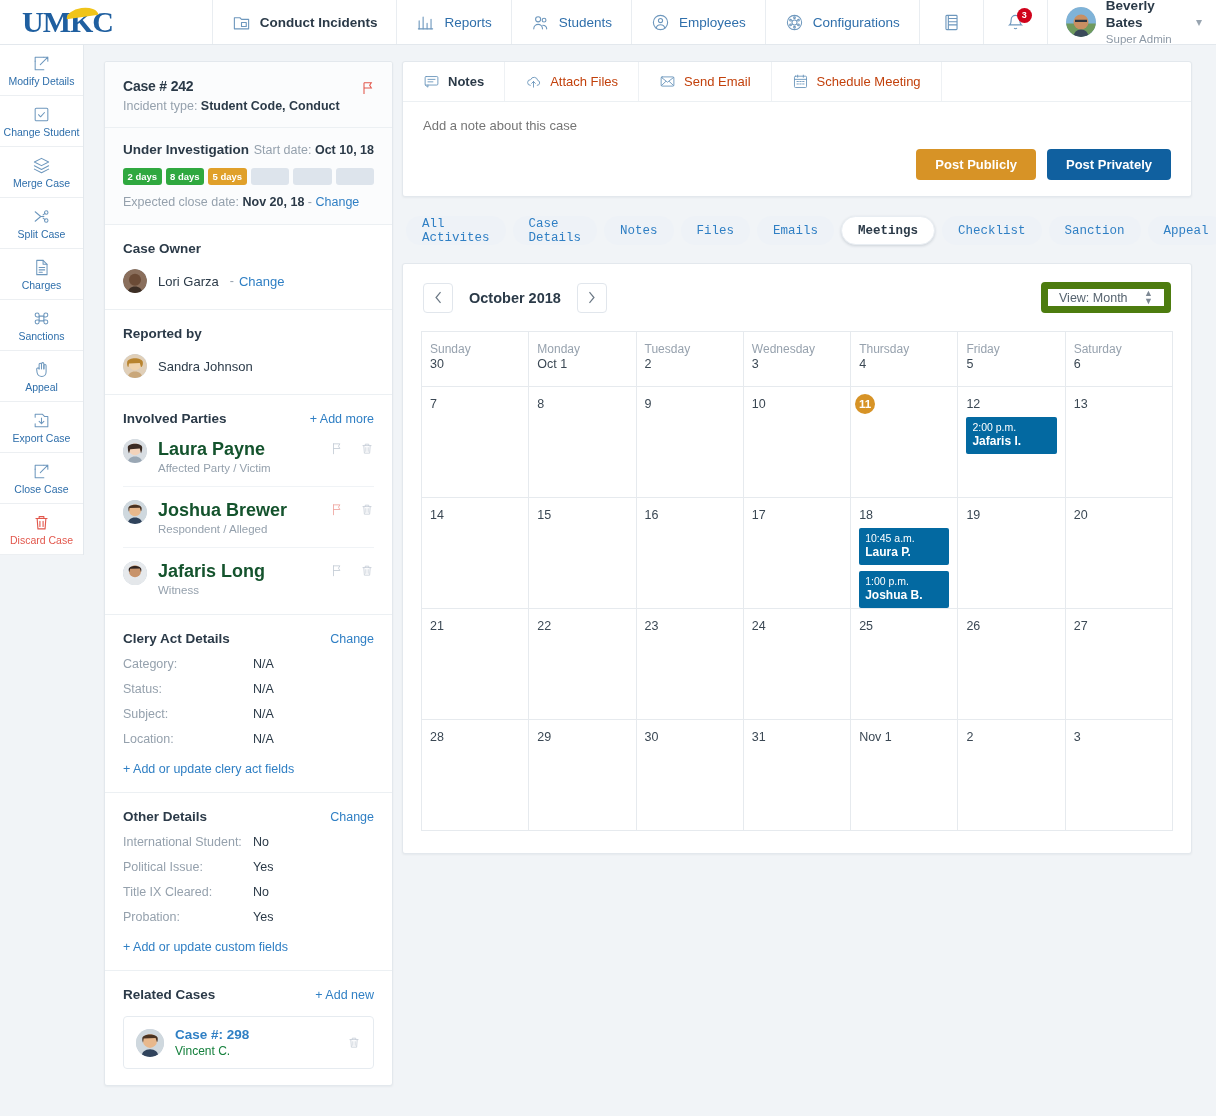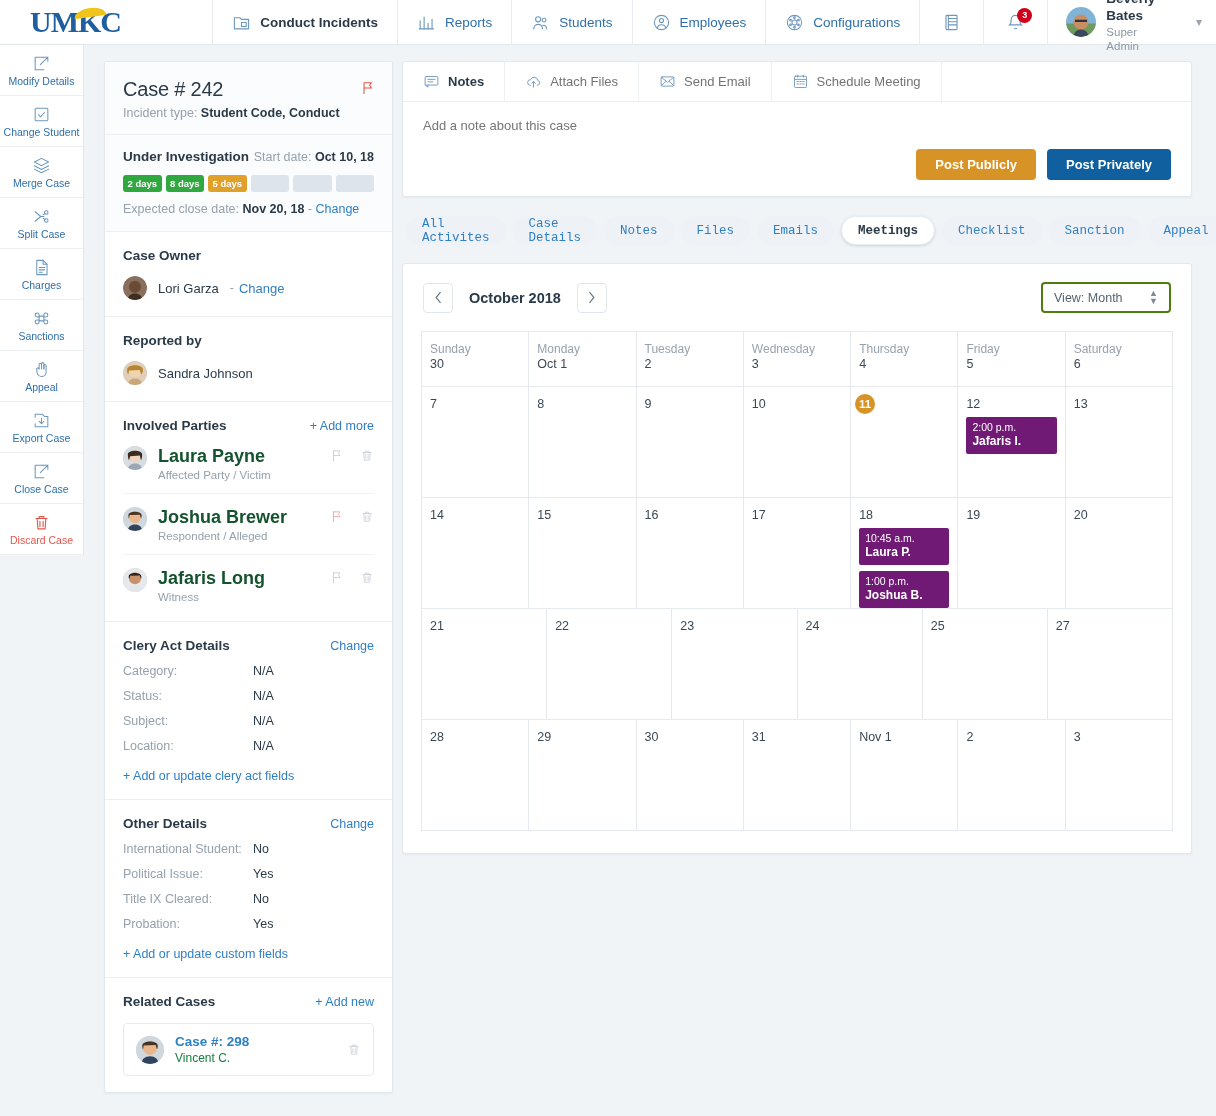--- a/index.html
+++ b/index.html
@@ -10,21 +10,21 @@
     font-size: 13px;
     color: #34414e;
     overflow: hidden;
   }
 
   
   .topbar {
     height: 45px; background: #ffffff; display: flex; align-items: stretch;
     border-bottom: 1px solid #e3e8ed; position: relative; z-index: 5;
   }
-  .logo-cell { width: 244px; display: flex; align-items: center; padding-left: 30px; }
+  .logo-cell { width: 244px; display: flex; align-items: center; padding-left: 22px; }
   .logo {
     font-family: "Liberation Serif", serif; font-size: 30px; font-weight: 700;
     color: #1f5fa0; letter-spacing: -1px; position: relative; line-height: 1;
   }
   .logo .swoosh {
     position: absolute; left: 44px; top: 1px; width: 32px; height: 9px;
     background: #f0c419; border-radius: 50% 50% 0 0 / 100% 100% 0 0;
     transform: rotate(-8deg);
   }
   .nav-item {
@@ -70,21 +70,21 @@
 
   
   .case-col { width: 306px; flex: none; padding: 16px 0 0 20px; }
   .case-card {
     background: #fff; border: 1px solid #e3e8ed; border-radius: 3px;
     box-shadow: 0 1px 2px rgba(20,40,60,.05); overflow: hidden; width: 289px;
   }
   .sect { padding: 16px 18px; border-bottom: 1px solid #ecf0f3; }
   .sect:last-child { border-bottom: none; }
   .case-head { background: #fbfcfd; padding: 16px 18px 14px; border-bottom: 1px solid #ecf0f3; position: relative; }
-  .case-title { font-size: 20px; font-weight: 400; color: #2b3a48; letter-spacing: -.2px; }
+  .case-title { font-size: 14px; font-weight: 700; color: #2b3a48; letter-spacing: -.2px; }
   .case-sub { font-size: 12.5px; color: #95a1ad; margin-top: 5px; }
   .case-sub b { color: #2b3a48; font-weight: 700; }
   .flag-btn { position: absolute; right: 16px; top: 18px; width: 16px; height: 16px; color: #e2574c; cursor: pointer; }
   .flag-btn svg { width: 100%; height: 100%; display: block; }
 
   .status-sect { background: #fbfcfd; padding: 14px 18px 15px; border-bottom: 1px solid #ecf0f3; }
   .status-row { display: flex; justify-content: space-between; align-items: baseline; }
   .status-name { font-size: 13.5px; font-weight: 700; color: #2b3a48; }
   .status-date { font-size: 12.5px; color: #95a1ad; }
   .status-date b { color: #2b3a48; font-weight: 700; }
@@ -130,21 +130,21 @@
   .relcase .rc-meta { flex: 1; }
   .rc-title { font-size: 13.5px; color: #2f7fc4; font-weight: 700; cursor: pointer; }
   .rc-sub { font-size: 12px; color: #15803d; margin-top: 2px; }
 
   
   .main { flex: 1; padding: 16px 24px 0 12px; min-width: 0; }
   .compose-card { background: #fff; border: 1px solid #e3e8ed; border-radius: 3px; box-shadow: 0 1px 2px rgba(20,40,60,.05); }
   .compose-tabs { display: flex; border-bottom: 1px solid #ecf0f3; }
   .ctab {
     display: flex; align-items: center; gap: 8px; padding: 11px 20px;
-    font-size: 13px; color: #737373; cursor: pointer; border-right: 1px solid #eef1f4;
+    font-size: 13px; color: #c2410c; cursor: pointer; border-right: 1px solid #eef1f4;
   }
   .ctab.active { color: #2b3a48; font-weight: 700; }
   .ctab .ci { width: 17px; height: 17px; color: #6d97bd; flex: none; }
   .ctab .ci svg { width: 100%; height: 100%; display: block; }
   .compose-body { padding: 16px 20px 16px; }
   .note-input {
     border: none; outline: none; width: 100%; font-size: 13px; color: #95a1ad;
     font-family: "Liberation Sans", sans-serif; background: transparent; display: block;
   }
   .compose-actions { display: flex; justify-content: flex-end; gap: 11px; margin-top: 16px; }
@@ -169,42 +169,42 @@
     box-shadow: 0 1px 2px rgba(20,40,60,.05); padding: 18px 18px 22px;
   }
   .cal-top { display: flex; align-items: center; padding: 0 2px 18px; }
   .navbtn {
     width: 30px; height: 30px; border: 1px solid #e1e6ec; background: #fff; border-radius: 4px;
     display: flex; align-items: center; justify-content: center; cursor: pointer; color: #6b7885;
   }
   .navbtn svg { width: 9px; height: 13px; display: block; }
   .cal-month { font-size: 14.5px; font-weight: 700; color: #2b3a48; margin: 0 16px; }
   .view-sel {
-    margin-left: auto; border: 2px solid #4d7c0f; border-radius: 4px; height: 31px; width: 130px;
+    margin-left: auto; border: 7px solid #4d7c0f; border-radius: 4px; height: 31px; width: 130px;
     display: flex; align-items: center; padding: 0 11px; font-size: 12.5px; color: #56636f; cursor: pointer;
   }
   .spin { margin-left: auto; display: flex; flex-direction: column; gap: 2px; color: #7d8894; line-height: .6; font-size: 9px; }
 
   .cal-grid { border: 1px solid #e6eaee; border-top: none; }
   .cal-row { display: flex; }
   .cal-row.head .cell { height: 34px; padding-top: 9px; }
   .cell {
     flex: 1 1 0; min-width: 0; border-top: 1px solid #e6eaee; border-left: 1px solid #e6eaee;
     padding: 9px 8px 6px; height: 111px;
   }
   .cell:first-child { border-left: none; }
   .dayname { font-size: 12px; color: #97a2ae; }
   .daynum { font-size: 12.5px; color: #3b4854; }
   .today-dot {
     width: 20px; height: 20px; border-radius: 50%; background: #d79326; color: #fff;
     display: inline-flex; align-items: center; justify-content: center; font-size: 11.5px;
     font-weight: 700; margin: -3px 0 0 -4px;
   }
   .event {
-    background: #701a75; color: #fff; border-radius: 2px; padding: 4px 6px 5px; margin-top: 6px;
+    background: #0369a1; color: #fff; border-radius: 2px; padding: 4px 6px 5px; margin-top: 6px;
     cursor: pointer; line-height: 1.25;
   }
   .ev-time { font-size: 10.5px; }
   .ev-name { font-size: 12px; font-weight: 700; }
 </style>
 </head>
 <body>
 
 <div class="topbar">
   <div class="logo-cell">
@@ -831,20 +831,21 @@
               </div></div>
             <div class="cell"><span class="daynum">19</span></div>
             <div class="cell"><span class="daynum">20</span></div>
           </div>
           <div class="cal-row">
             <div class="cell"><span class="daynum">21</span></div>
             <div class="cell"><span class="daynum">22</span></div>
             <div class="cell"><span class="daynum">23</span></div>
             <div class="cell"><span class="daynum">24</span></div>
             <div class="cell"><span class="daynum">25</span></div>
+            <div class="cell"><span class="daynum">26</span></div>
             <div class="cell"><span class="daynum">27</span></div>
           </div>
           <div class="cal-row">
             <div class="cell"><span class="daynum">28</span></div>
             <div class="cell"><span class="daynum">29</span></div>
             <div class="cell"><span class="daynum">30</span></div>
             <div class="cell"><span class="daynum">31</span></div>
             <div class="cell"><span class="daynum">Nov 1</span></div>
             <div class="cell"><span class="daynum">2</span></div>
             <div class="cell"><span class="daynum">3</span></div>

